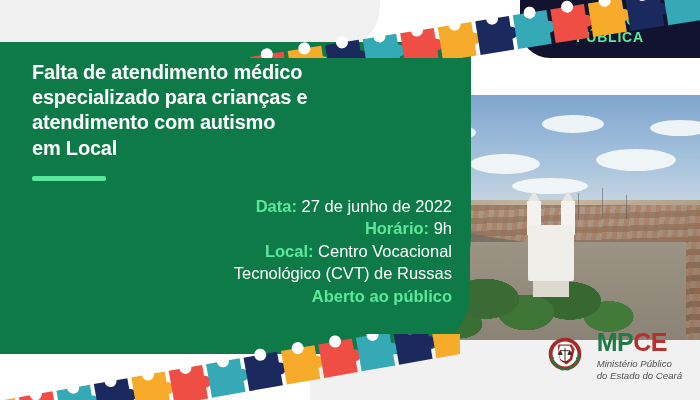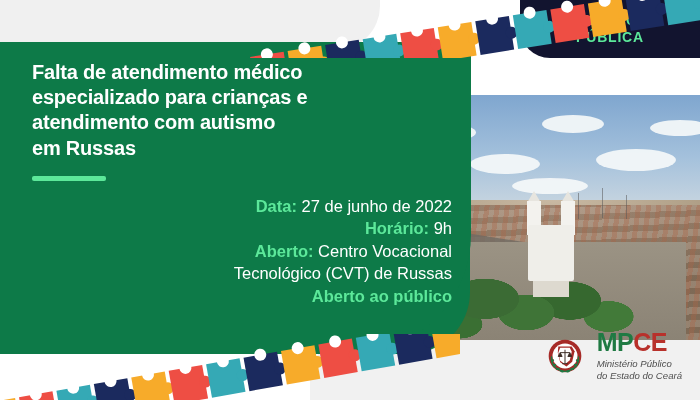--- a/index.html
+++ b/index.html
@@ -210,21 +210,21 @@
     pointer-events: none;
   }
   .puzzle-top { left: 250px; top: -12px; width: 470px; height: 70px; }
   .puzzle-bottom { left: -20px; bottom: -4px; width: 480px; height: 70px; }
 
   
   .logo {
     position: absolute;
     right: 18px; bottom: 18px;
     display: flex;
-    align-items: center;
+    align-items: flex-start;
     gap: 8px;
     z-index: 8;
   }
   .logo .emblem { width: 48px; height: 48px; flex: none; }
   .logo .wordmark { line-height: 1; }
   .logo .mpce {
     font-size: 25px;
     font-weight: bold;
     letter-spacing: -.5px;
   }
@@ -278,36 +278,36 @@
   <div class="badge">
     <span>AUDIÊNCIA</span>
     <span>PÚBLICA</span>
   </div>
 
   <div class="content">
     <div class="title">
       <div>Falta de atendimento médico</div>
       <div>especializado para crianças e</div>
       <div>atendimento com autismo</div>
-      <div>em Russas</div>
+      <div>em Local</div>
     </div>
 
     <div class="divider"></div>
 
     <div class="info">
       <div class="info-line">
         <span class="lbl">Data:</span>
         <span>27 de junho de 2022</span>
       </div>
       <div class="info-line">
         <span class="lbl">Horário:</span>
         <span>9h</span>
       </div>
       <div class="info-line">
-        <span class="lbl">Aberto:</span>
+        <span class="lbl">Local:</span>
         <span>Centro Vocacional</span>
       </div>
       <div class="info-line">Tecnológico (CVT) de Russas</div>
       <div class="info-line accent">Aberto ao público</div>
     </div>
   </div>
 
   <svg class="puzzle-top" viewBox="0 0 470 70">
     <g transform="rotate(-9 235 50)">
       <g transform="translate(0,32)">

